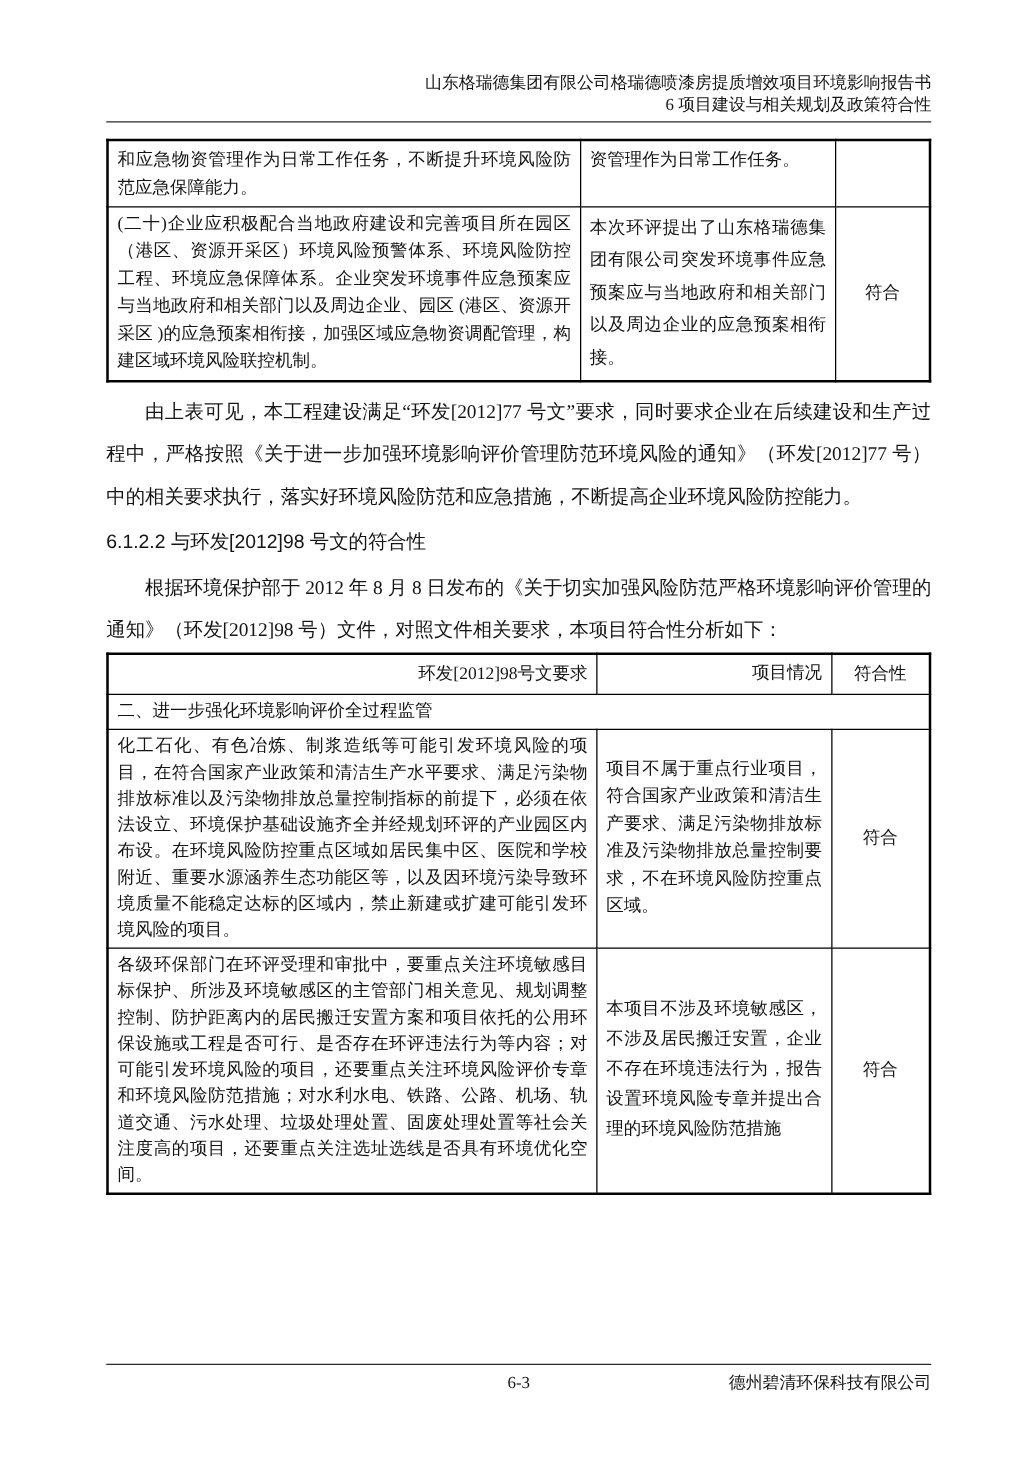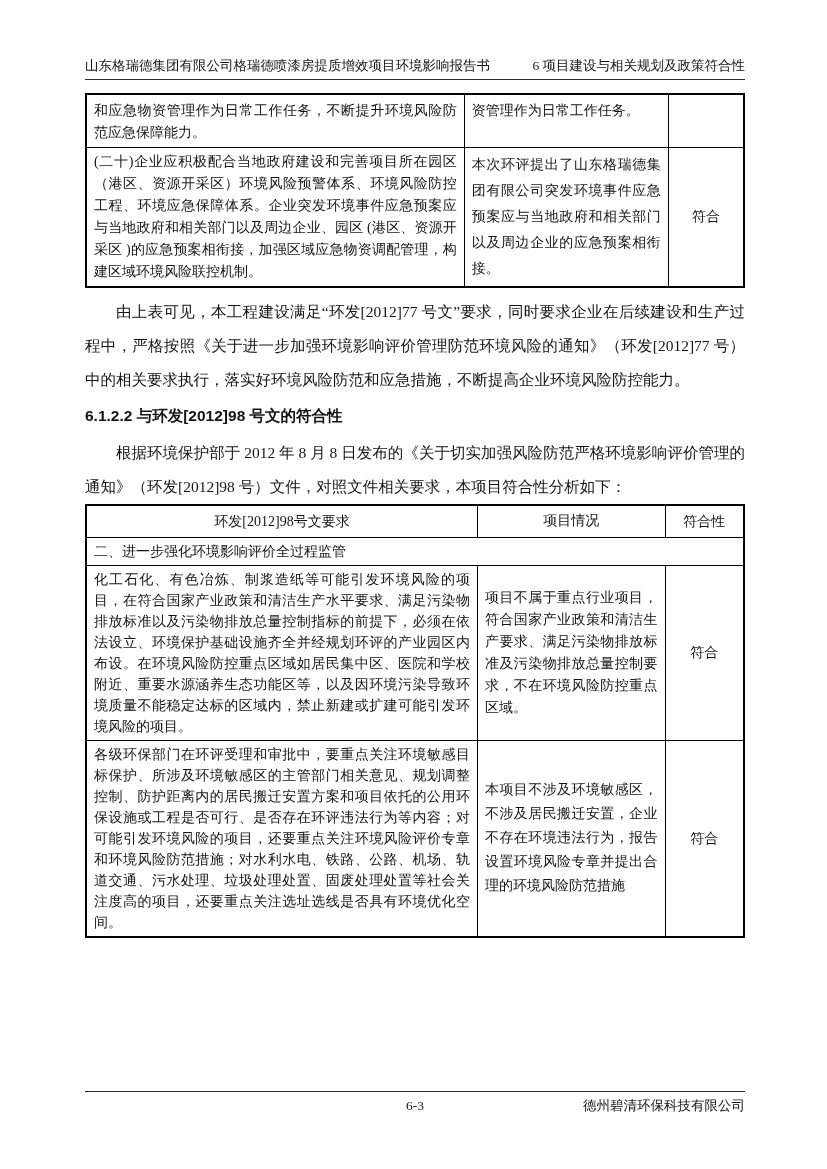--- a/index.html
+++ b/index.html
@@ -9,21 +9,21 @@
     position:relative; width:827px; height:1169px; margin:0 auto;
     background:#ffffff; color:#141414; overflow:hidden;
   }
   .inner { margin:0 85px; width:660px; }
 
   
   .hdr { padding-top:57px; }
   .hdr-line {
     display:flex; justify-content:space-between; align-items:flex-end;
     font-size:13.5px; line-height:18px; padding-bottom:4px;
-    border-bottom:1px solid #2a2a2a; white-space:nowrap;
+    border-bottom:1px solid #2a2a2a; white-space:nowrap;flex-direction:column;
   }
 
   
   table { border-collapse:collapse; width:100%; table-layout:fixed; }
   .tbl { border:2.5px solid #000; }
   .tbl td {
     border:1px solid #000; padding:3px 7px; vertical-align:middle;
     font-size:14px; line-height:21px;
     text-align:justify; text-justify:inter-character;
     overflow:hidden;
@@ -31,38 +31,38 @@
   .tbl td.c-comp { text-align:center; }
 
   .tbl-top { margin-top:13px; }
   .tbl-top td { line-height:22px; }
   .tbl-top tr.row-a { height:52px; }
   .tbl-top tr.row-a td { vertical-align:top; padding-top:5px; }
   .tbl-top tr.row-b { height:133px; }
   .tbl-top tr.row-b td.c-sit { line-height:26px; }
 
   .tbl-main tr.row-head { height:32px; }
-  .tbl-main tr.row-head td { text-align:center; }
+  .tbl-main tr.row-head td { text-align:right; }
   .tbl-main tr.row-head td.c-comp { text-align:center; }
   .tbl-main tr.row-span { height:28px; }
   .tbl-main tr.row-span td { text-align:left; }
   .tbl-main tr.row-1 { height:168px;margin-top:21px; }
   .tbl-main tr.row-2 { height:195px; }
   .tbl-main tr.row-2 td.c-sit { line-height:24px; }
   .tbl-main tr.row-cut { height:92px; }
   .tbl-main tr.row-cut td.c-req { vertical-align:top; padding-top:5px; }
   .tbl-main td.c-sit { line-height:22px; }
 
   
   .para {
     font-size:15.5px; line-height:34px; text-indent:2em;
     text-align:justify; text-justify:inter-character; margin-top:7px;
   }
   .sec-heading {
-    font-size:15.5px; font-weight:bold; line-height:27px; margin-top:5px;
+    font-size:15.5px; font-weight:normal; line-height:27px; margin-top:5px;
     font-family:"Liberation Sans","DejaVu Sans",sans-serif;
   }
   .tbl-title {
     font-size:15.5px; font-weight:bold; text-align:center;
     line-height:22px; margin-top:10px; margin-bottom:6px;
     font-family:"Liberation Sans","DejaVu Sans",sans-serif;
   }
 
   
   .ftr {

